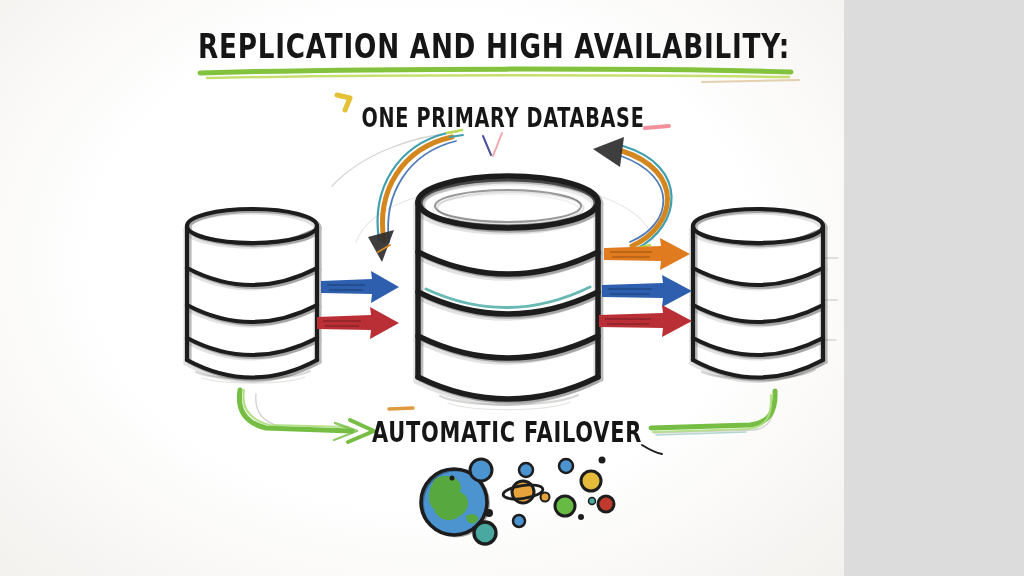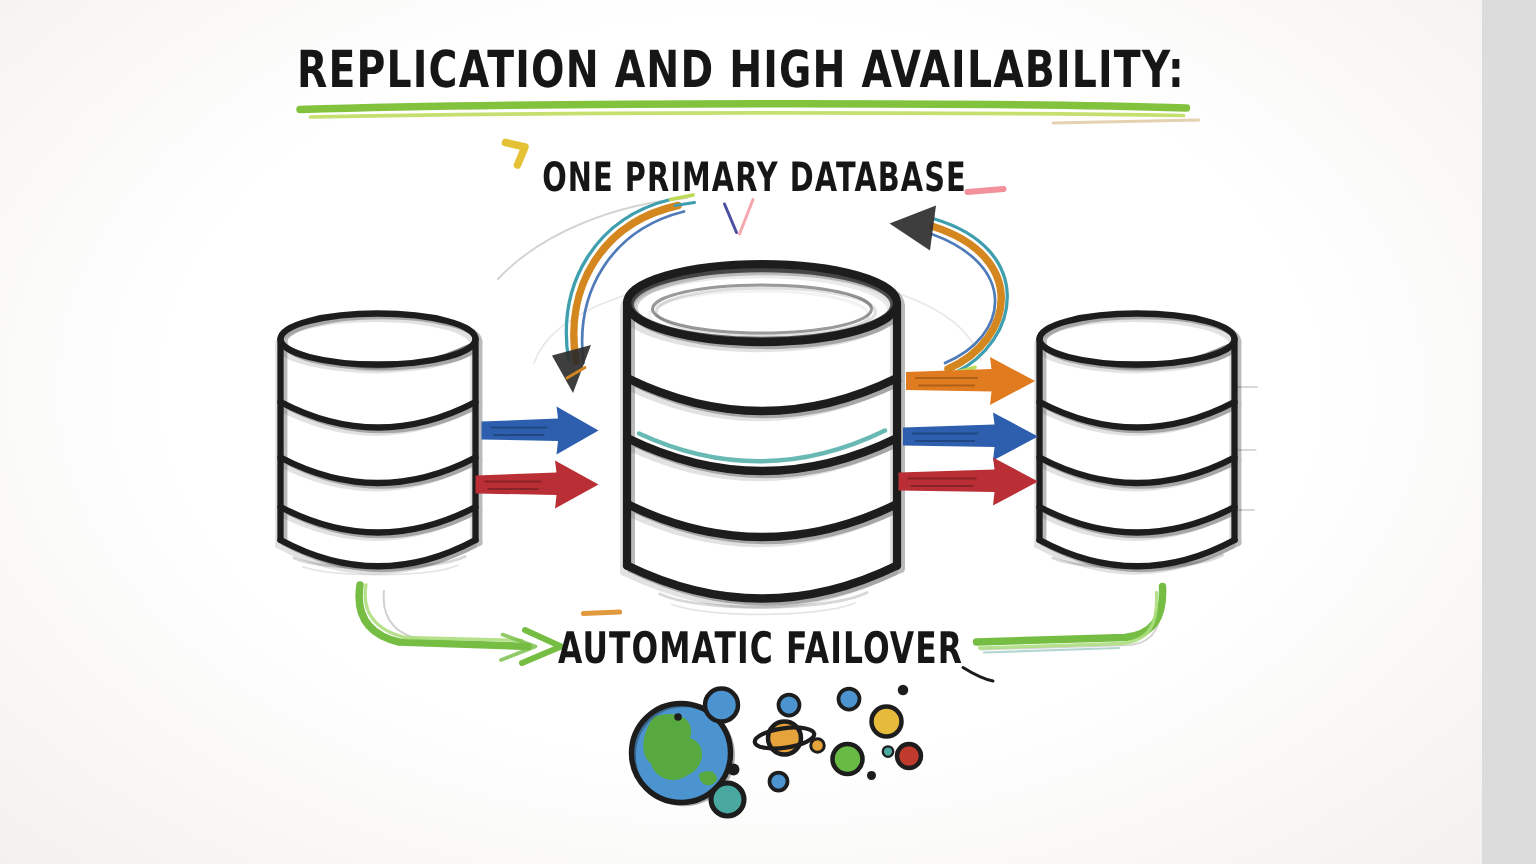--- a/index.html
+++ b/index.html
@@ -1,17 +1,17 @@
 <!DOCTYPE html>
 <html><head>
 <meta charset="utf-8">
 <style>
   html,body{margin:0;padding:0;background:#dcdcdc;}
   .canvas{
-    position:relative;width:988px;height:576px;overflow:hidden;
+    position:relative;width:844px;height:576px;overflow:hidden;
     background:radial-gradient(ellipse at 50% 45%, #ffffff 55%, #f3f1ee 100%);
   }
   svg{display:block}
   text{
     font-family:"DejaVu Sans","Liberation Sans",sans-serif;
     font-weight:bold;
   }
   .ink{fill:none;stroke-linecap:round;stroke-linejoin:round;}
   .ink path, .ink ellipse{fill:none;}
   .fillw{stroke:none;}

